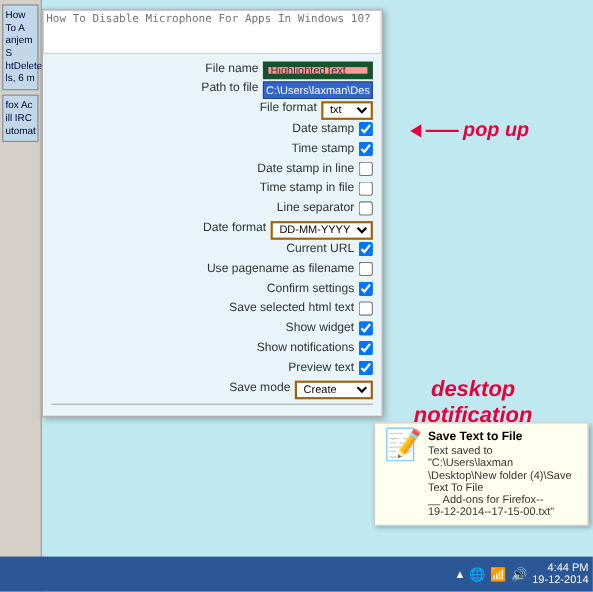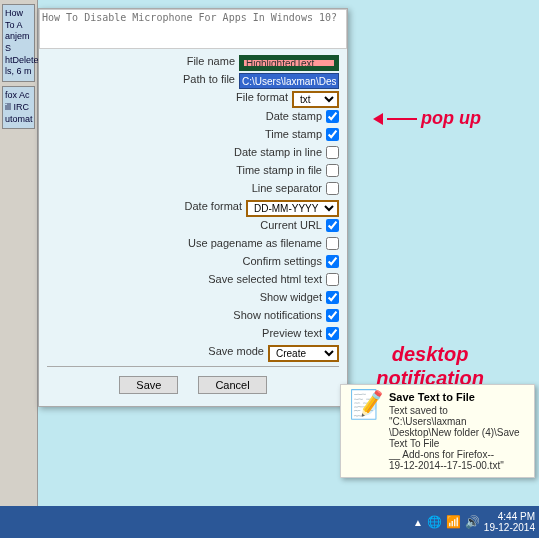--- a/index.html
+++ b/index.html
@@ -338,24 +338,20 @@
       <span class="form-label">Save mode</span>
       <select class="small-select">
         <option>Create</option>
         <option>Append</option>
         <option>Overwrite</option>
       </select>
     </div>
 
     <hr class="divider">
 
-    <div class="button-row">
-      <button class="dialog-btn">Save</button>
-      <button class="dialog-btn">Cancel</button>
-    </div>
 
   </div>
 </div>
 
 <div class="arrow-popup">
   <div class="arrow-head"></div>
   <div class="arrow-line" style="width:30px;"></div>
   <span class="popup-label">pop up</span>
 </div>
 

